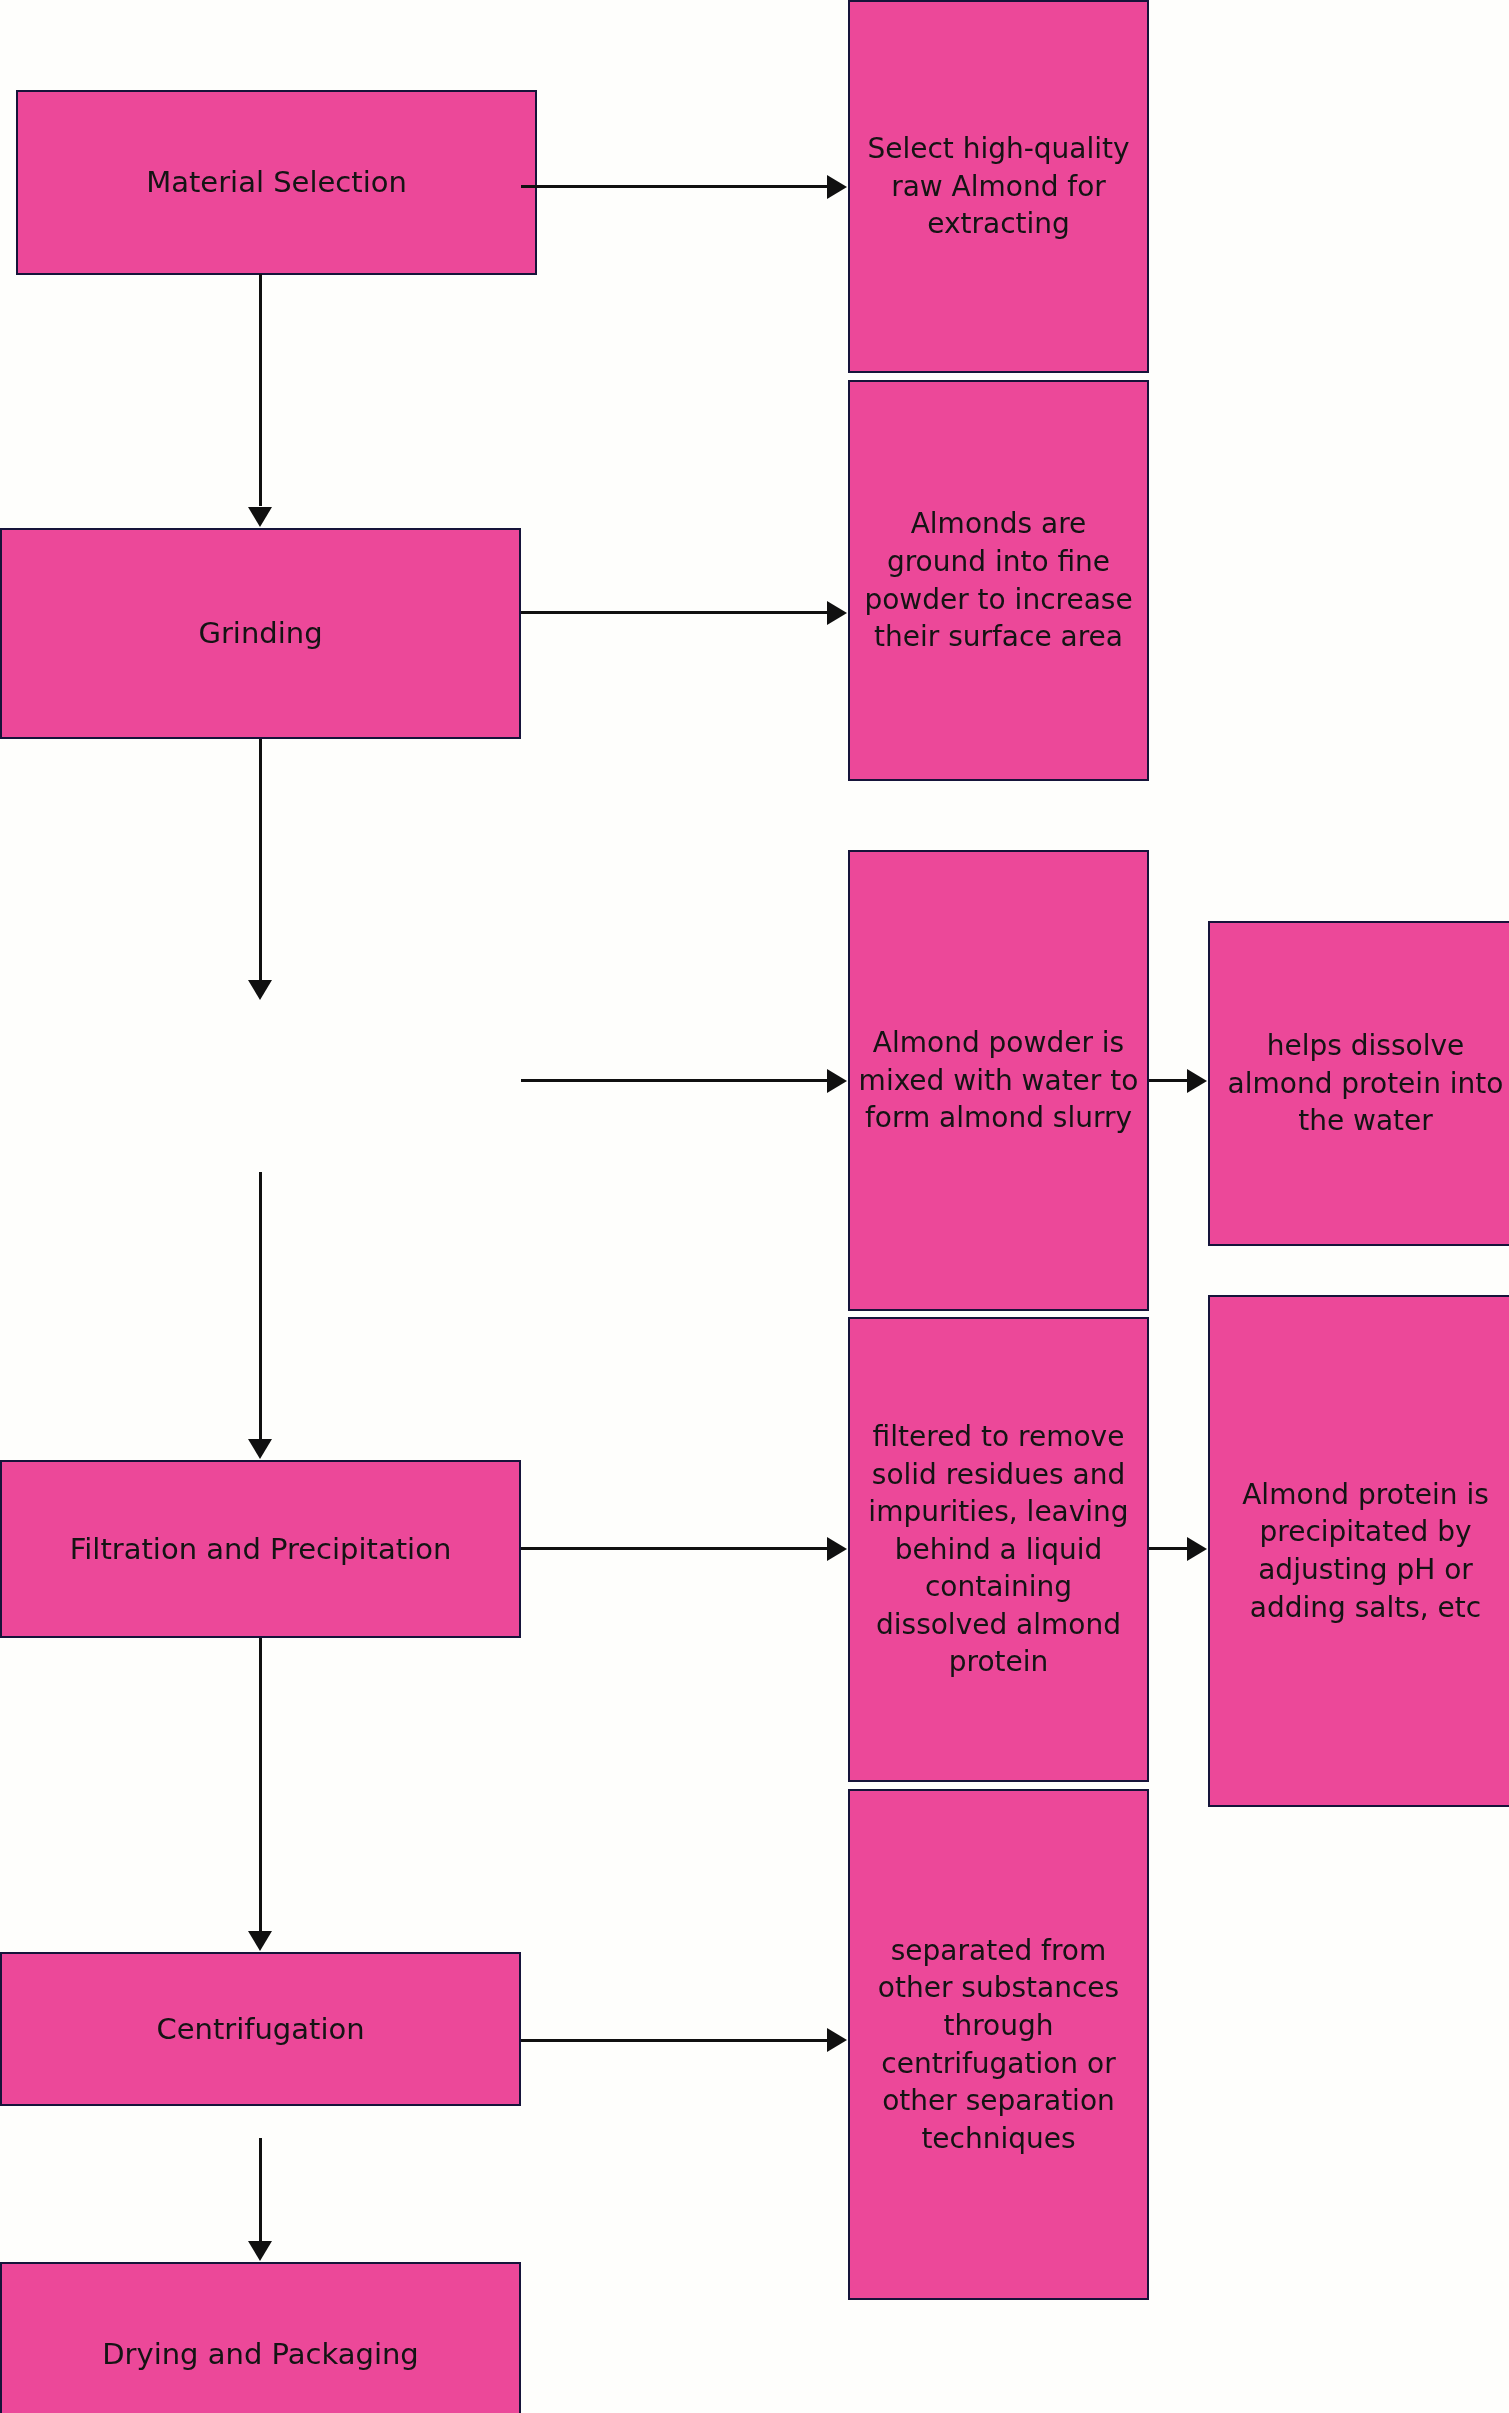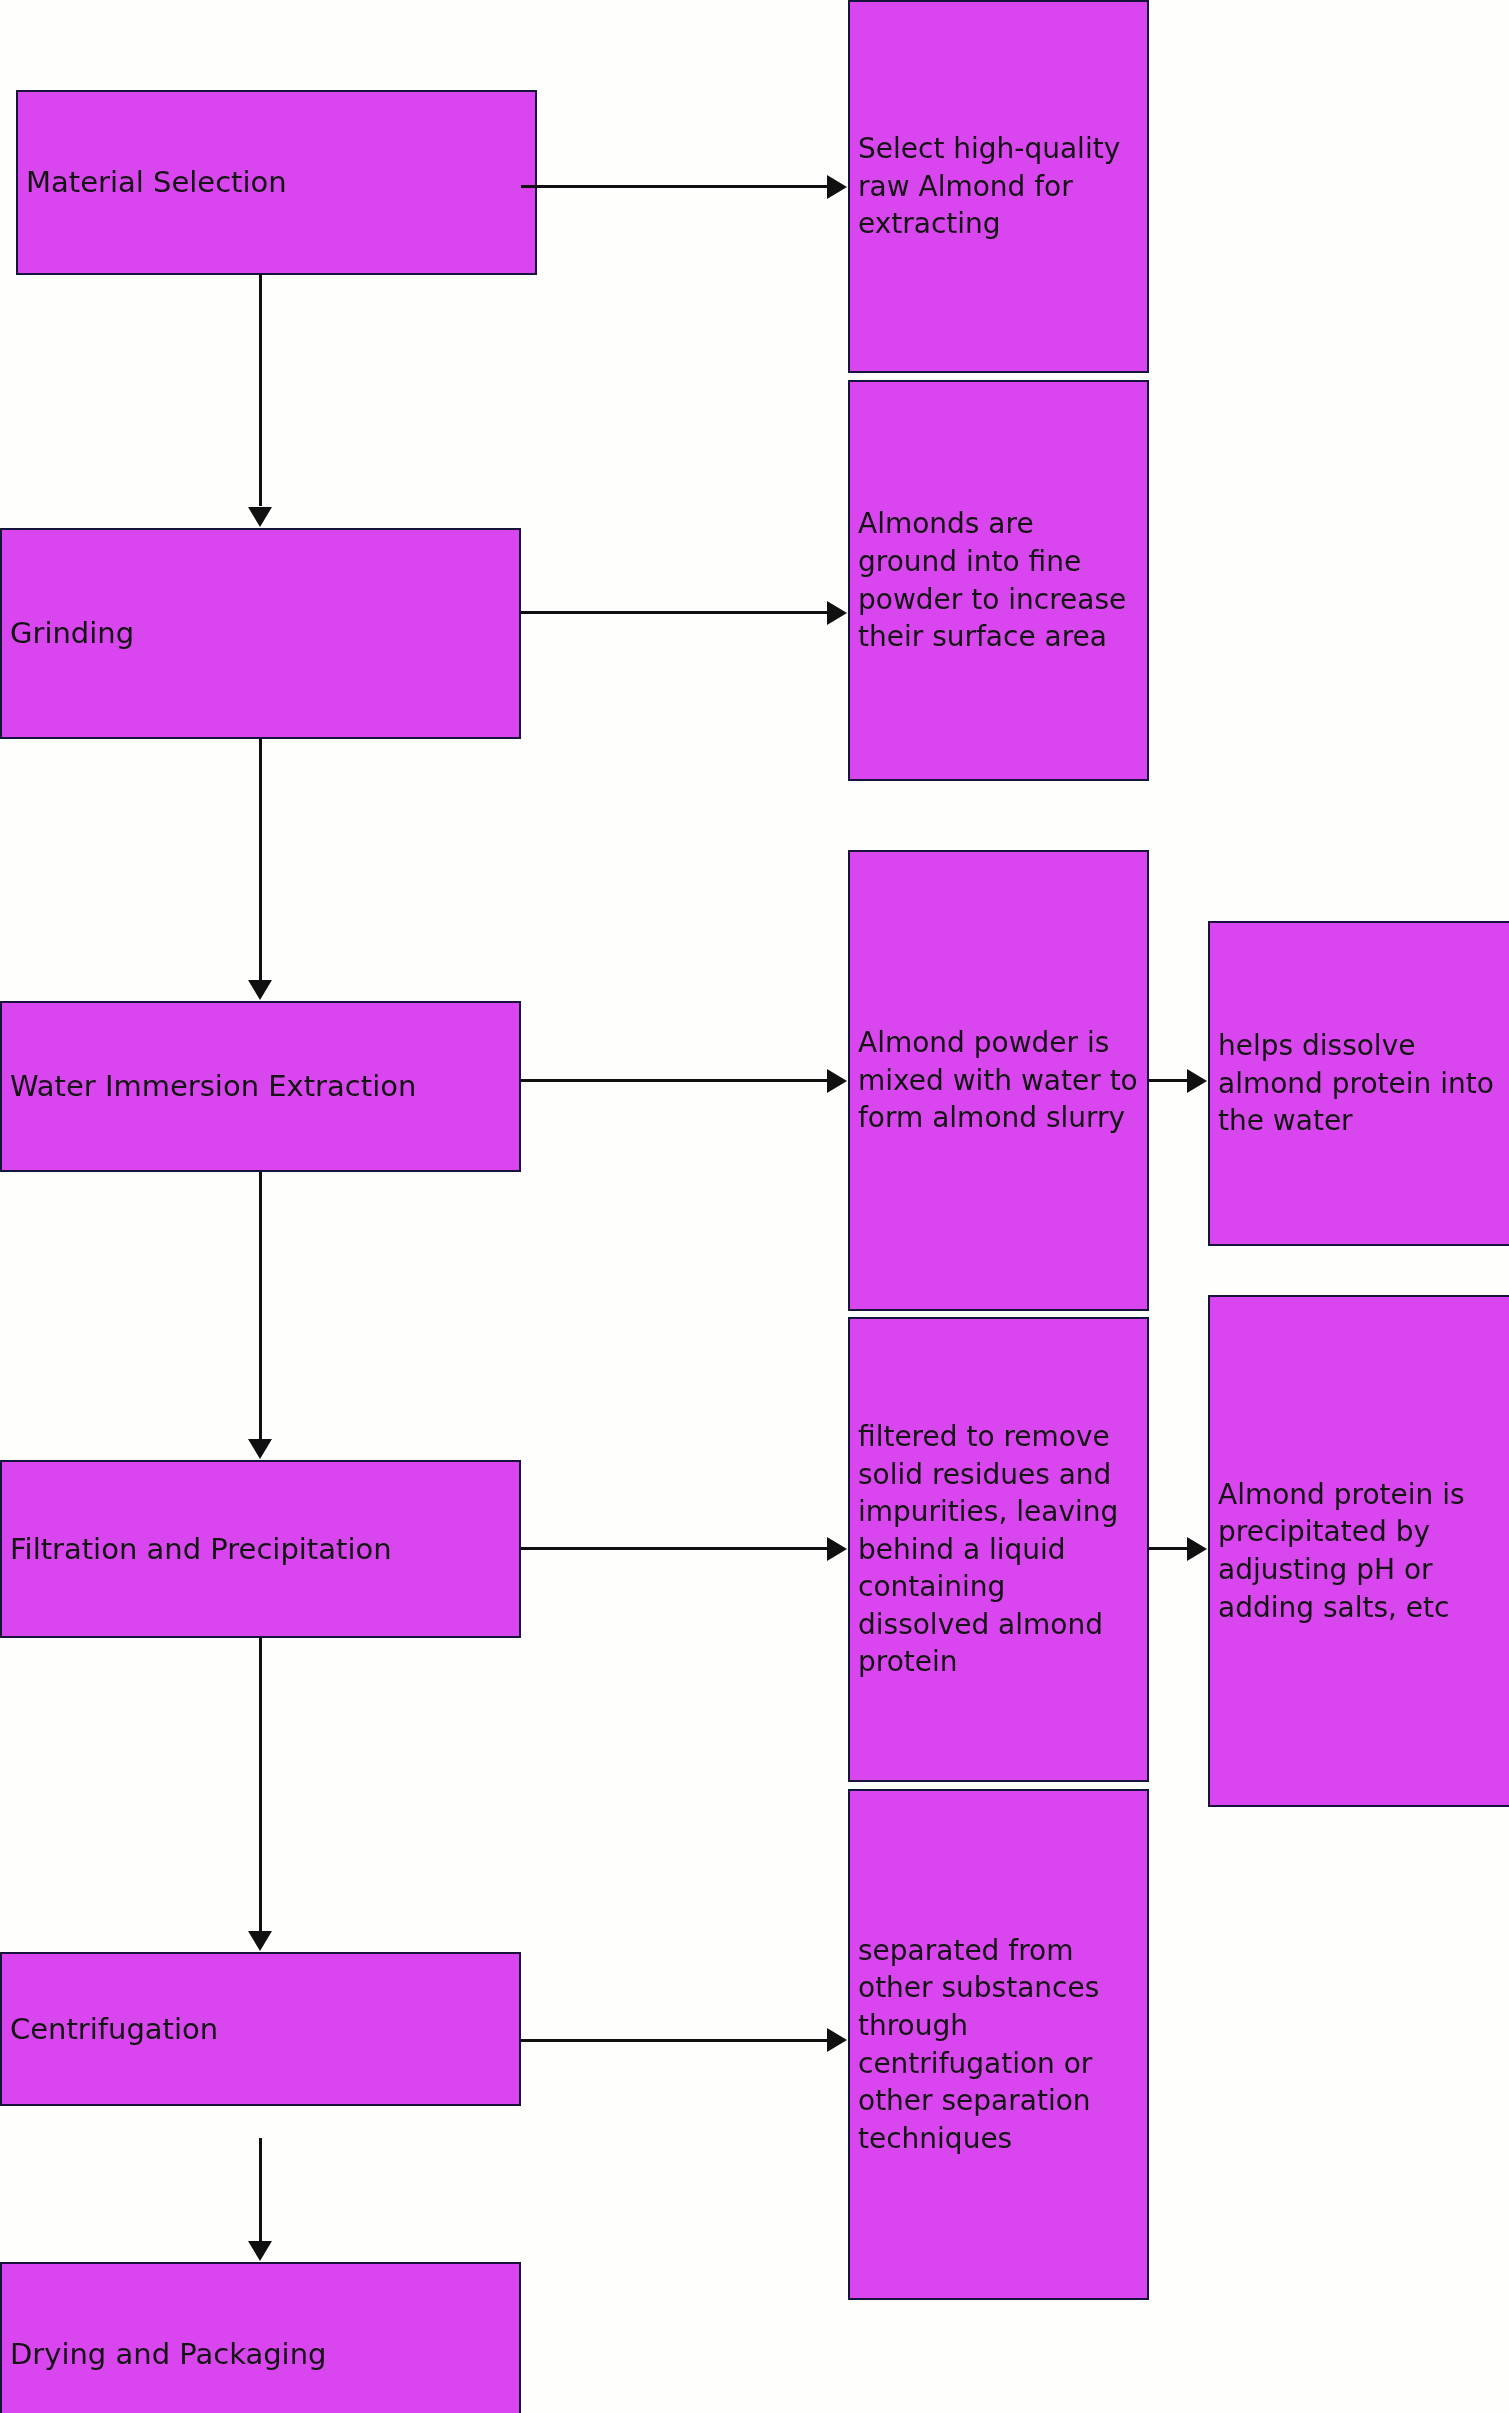--- a/index.html
+++ b/index.html
@@ -12,24 +12,25 @@
     width: 1509px;
     height: 2413px;
     background: #fefefc;
     font-family: "DejaVu Sans", "Liberation Sans", sans-serif;
     overflow: hidden;
   }
   .node {
     position: absolute;
     box-sizing: border-box;
     border: 2.4px solid #16143a;
-    background: #d946ef;
+    background: #ec4899;
     display: flex;
     align-items: center;
     justify-content: center;
+    text-align: center;
     color: #141414;
     line-height: 1.34;
   }
   .node .label {
     display: block;
     width: 100%;
     padding: 0 8px;
     box-sizing: border-box;
     white-space: pre-line;
   }
@@ -71,23 +72,20 @@
 <div id="canvas">
 
   <div class="node stage" style="left:16px; top:90px; width:521px; height:185px;">
     <span class="label">Material Selection</span>
   </div>
 
   <div class="node stage" style="left:0px; top:528px; width:521px; height:211px;">
     <span class="label">Grinding</span>
   </div>
 
-  <div class="node stage" style="left:0px; top:1001px; width:521px; height:171px;">
-    <span class="label">Water Immersion Extraction</span>
-  </div>
 
   <div class="node stage" style="left:0px; top:1460px; width:521px; height:178px;">
     <span class="label">Filtration and Precipitation</span>
   </div>
 
   <div class="node stage" style="left:0px; top:1952px; width:521px; height:154px;">
     <span class="label">Centrifugation</span>
   </div>
 
   <div class="node stage" style="left:0px; top:2262px; width:521px; height:185px;">

